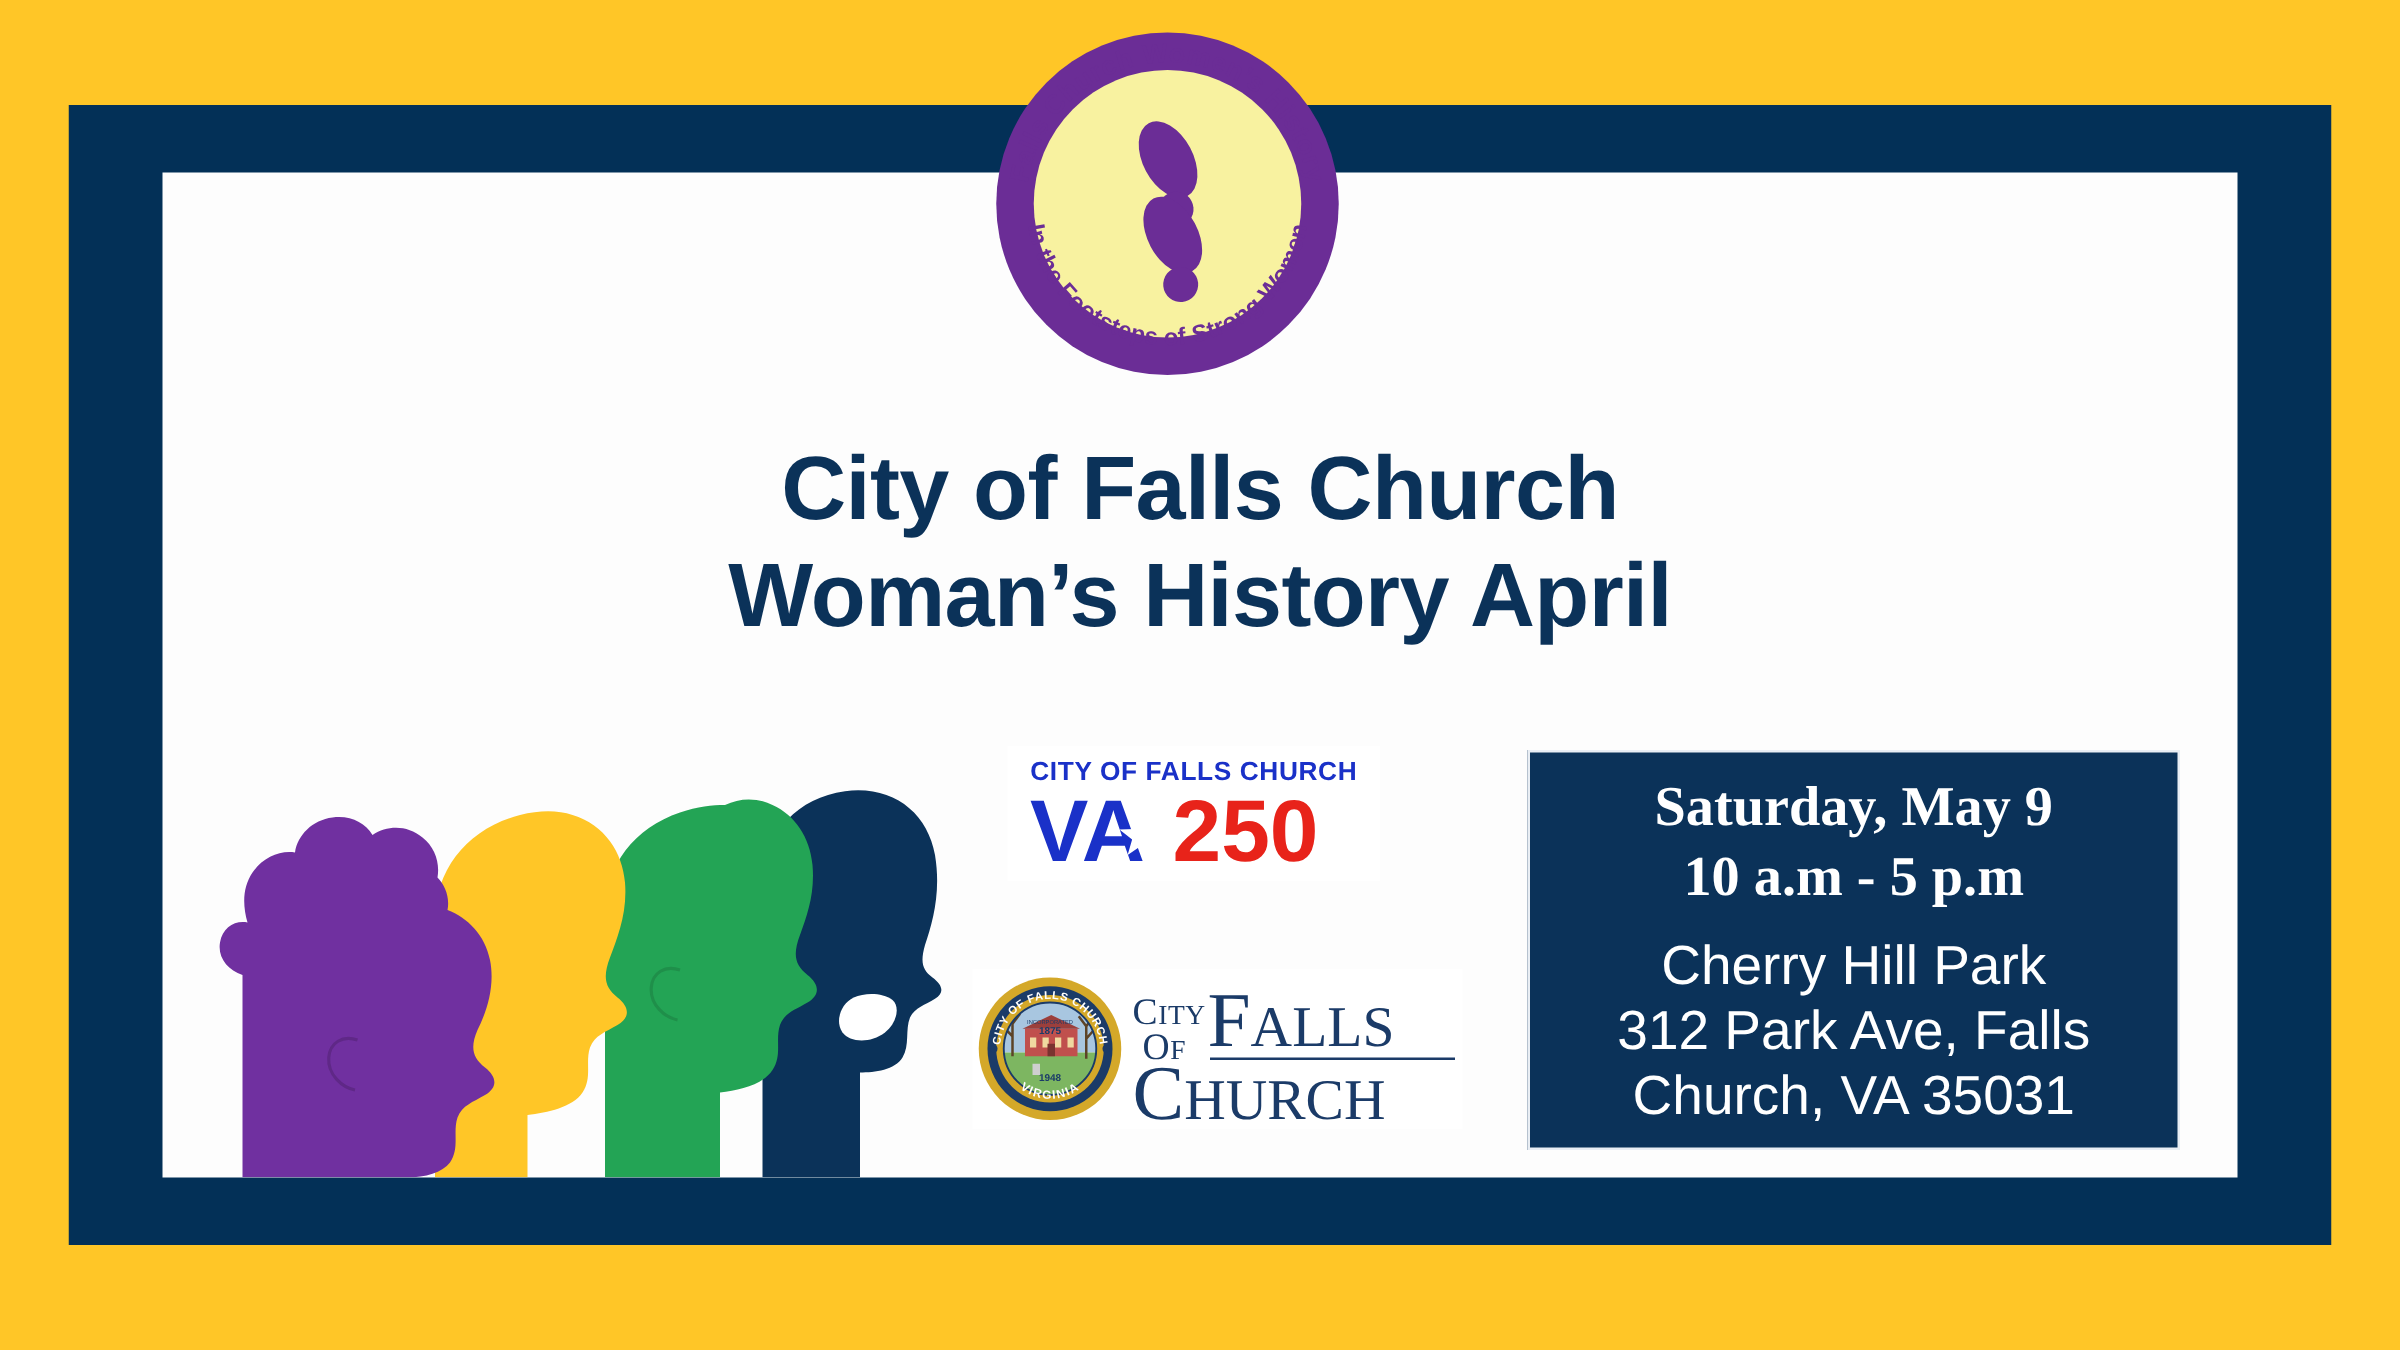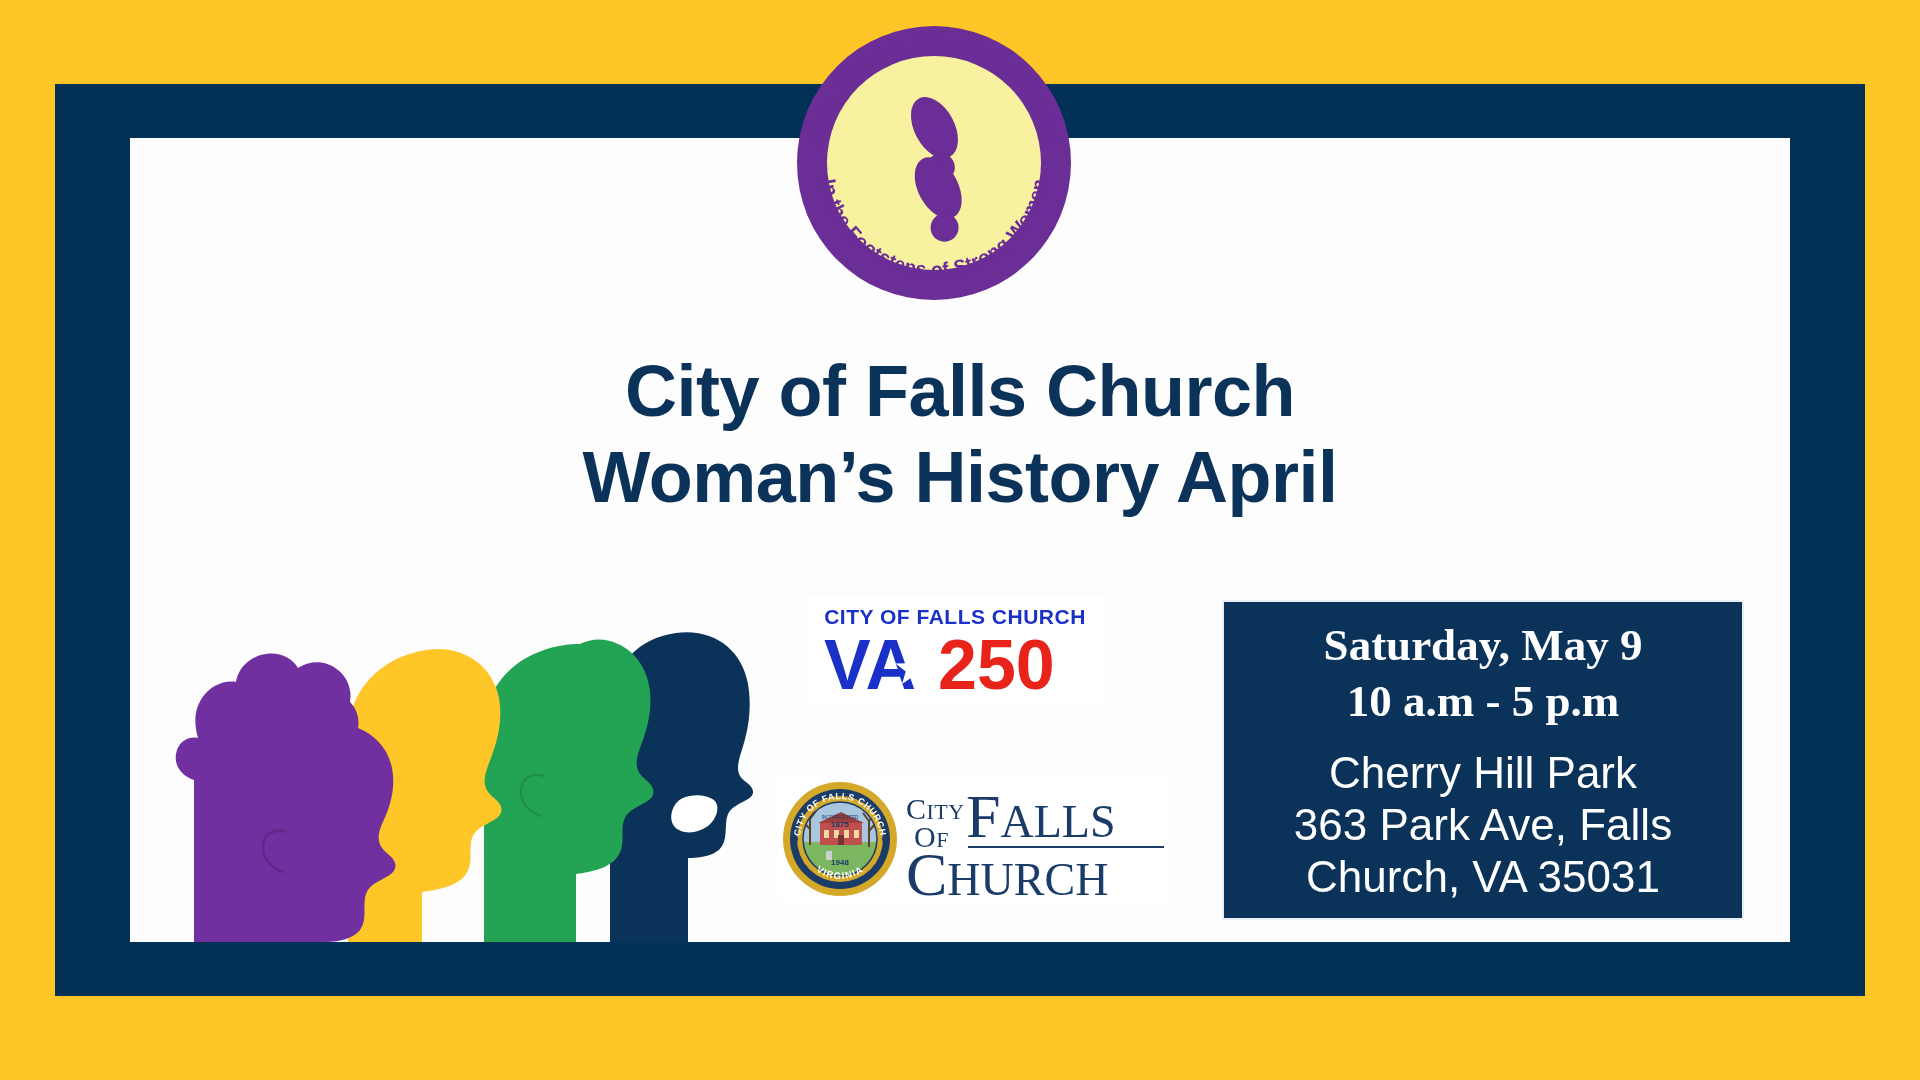--- a/index.html
+++ b/index.html
@@ -273,17 +273,17 @@
   <div id="title-block">
     <div class="title-line">City of Falls Church</div>
     <div class="title-line">Woman’s History April</div>
   </div>
 
   <div id="info-box">
     <div class="info-date">Saturday, May 9</div>
     <div class="info-date">10 a.m - 5 p.m</div>
     <div class="info-spacer"></div>
     <div class="info-addr">Cherry Hill Park</div>
-    <div class="info-addr">363 Park Ave, Falls</div>
+    <div class="info-addr">312 Park Ave, Falls</div>
     <div class="info-addr">Church, VA 35031</div>
   </div>
 
 </div>
 
 </body></html>

